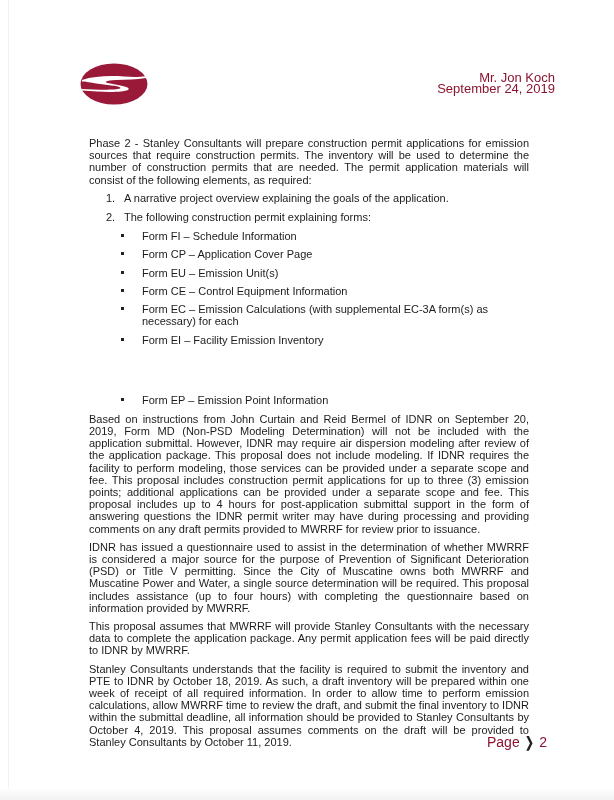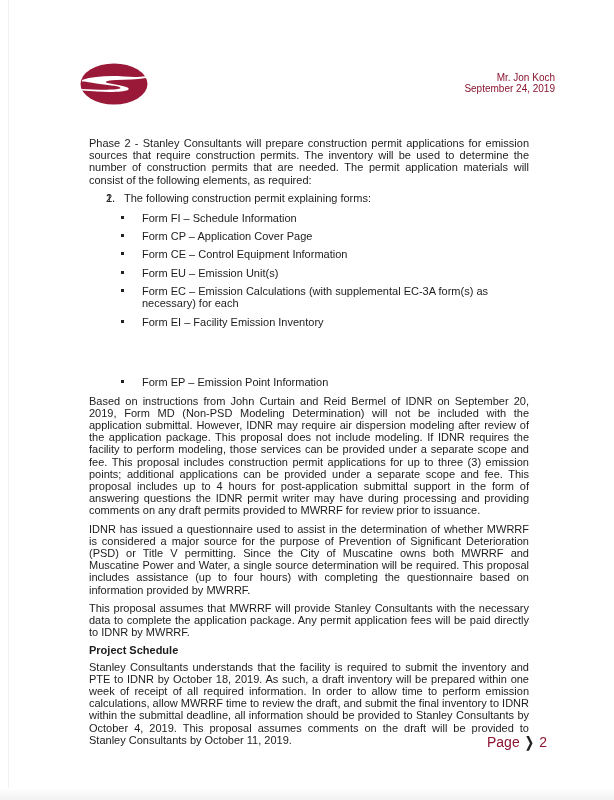--- a/index.html
+++ b/index.html
@@ -40,21 +40,21 @@
       top: 63px;
       width: 68px;
       height: 42px;
     }
     .header-right {
       position: absolute;
       right: 59px;
       top: 72px;
       text-align: right;
       color: #8b1530;
-      font-size: 10px;
+      font-size: 13px;
       line-height: 11px;
       margin-left: 8px;
     }
     .content {
       position: absolute;
       left: 89px;
       top: 137px;
       width: 440px;
       font-size: 11px;
       line-height: 12.2px;
@@ -130,41 +130,41 @@
     <div>Mr. Jon Koch</div>
     <div>September 24, 2019</div>
   </div>
 
   <div class="content">
     <p class="para">Phase 2 - Stanley Consultants will prepare construction permit applications for emission sources that require construction permits.  The inventory will be used to determine the number of construction permits that are needed. The permit application materials will consist of the following elements, as required:</p>
 
     <ul class="num-list">
       <li class="num-item">
         <span class="num-marker">1.</span>
+        <span>A narrative project overview explaining the goals of the application.</span>
       </li>
       <li class="num-item">
         <span class="num-marker">2.</span>
         <span>The following construction permit explaining forms:</span>
         <ul class="bullet-list" style="margin-left:-35px;">
           <li class="bullet-item"><span class="bullet-marker"></span><span>Form FI – Schedule Information</span></li>
           <li class="bullet-item"><span class="bullet-marker"></span><span>Form CP – Application Cover Page</span></li>
+          <li class="bullet-item"><span class="bullet-marker"></span><span>Form EU – Emission Unit(s)</span></li>
           <li class="bullet-item"><span class="bullet-marker"></span><span>Form CE – Control Equipment Information</span></li>
-          <li class="bullet-item"><span class="bullet-marker"></span><span>Form EU – Emission Unit(s)</span></li>
           <li class="bullet-item"><span class="bullet-marker"></span><span>Form EC – Emission Calculations (with supplemental EC-3A form(s) as necessary) for each</span></li>
           <li class="bullet-item"><span class="bullet-marker"></span><span>Form EI – Facility Emission Inventory</span></li>
           <li class="bullet-item" style="margin-bottom:2px;margin-top:48px;"><span class="bullet-marker"></span><span>Form EP – Emission Point Information</span></li>
         </ul>
       </li>
     </ul>
 
     <p class="para">Based on instructions from John Curtain and Reid Bermel of IDNR on September 20, 2019, Form MD (Non-PSD Modeling Determination) will not be included with the application submittal. However, IDNR may require air dispersion modeling after review of the application package. This proposal does not include modeling.  If IDNR requires the facility to perform modeling, those services can be provided under a separate scope and fee. This proposal includes construction permit applications for up to three (3) emission points; additional applications can be provided under a separate scope and fee.  This proposal includes up to 4 hours for post-application submittal support in the form of answering questions the IDNR permit writer may have during processing and providing comments on any draft permits provided to MWRRF for review prior to issuance.</p>
     <p class="para">IDNR has issued a questionnaire used to assist in the determination of whether MWRRF is considered a major source for the purpose of Prevention of Significant Deterioration (PSD) or Title V permitting.  Since the City of Muscatine owns both MWRRF and Muscatine Power and Water, a single source determination will be required.  This proposal includes assistance (up to four hours) with completing the questionnaire based on information provided by MWRRF.</p>
     <p class="para">This proposal assumes that MWRRF will provide Stanley Consultants with the necessary data to complete the application package. Any permit application fees will be paid directly to IDNR by MWRRF.</p>
 
-    <div class="section-heading">Project Schedule</div>
     <p class="para">Stanley Consultants understands that the facility is required to submit the inventory and PTE to IDNR by October 18, 2019.  As such, a draft inventory will be prepared within one week of receipt of all required information.  In order to allow time to perform emission calculations, allow MWRRF time to review the draft, and submit the final inventory to IDNR within the submittal deadline, all information should be provided to Stanley Consultants by October 4, 2019.  This proposal assumes comments on the draft will be provided to Stanley Consultants by October 11, 2019.</p>
   </div>
 
   <div class="footer">
     <span>Page</span>
     <span class="sep">❭</span>
     <span>2</span>
   </div>
 
   <div class="scan-edge-bottom"></div>

